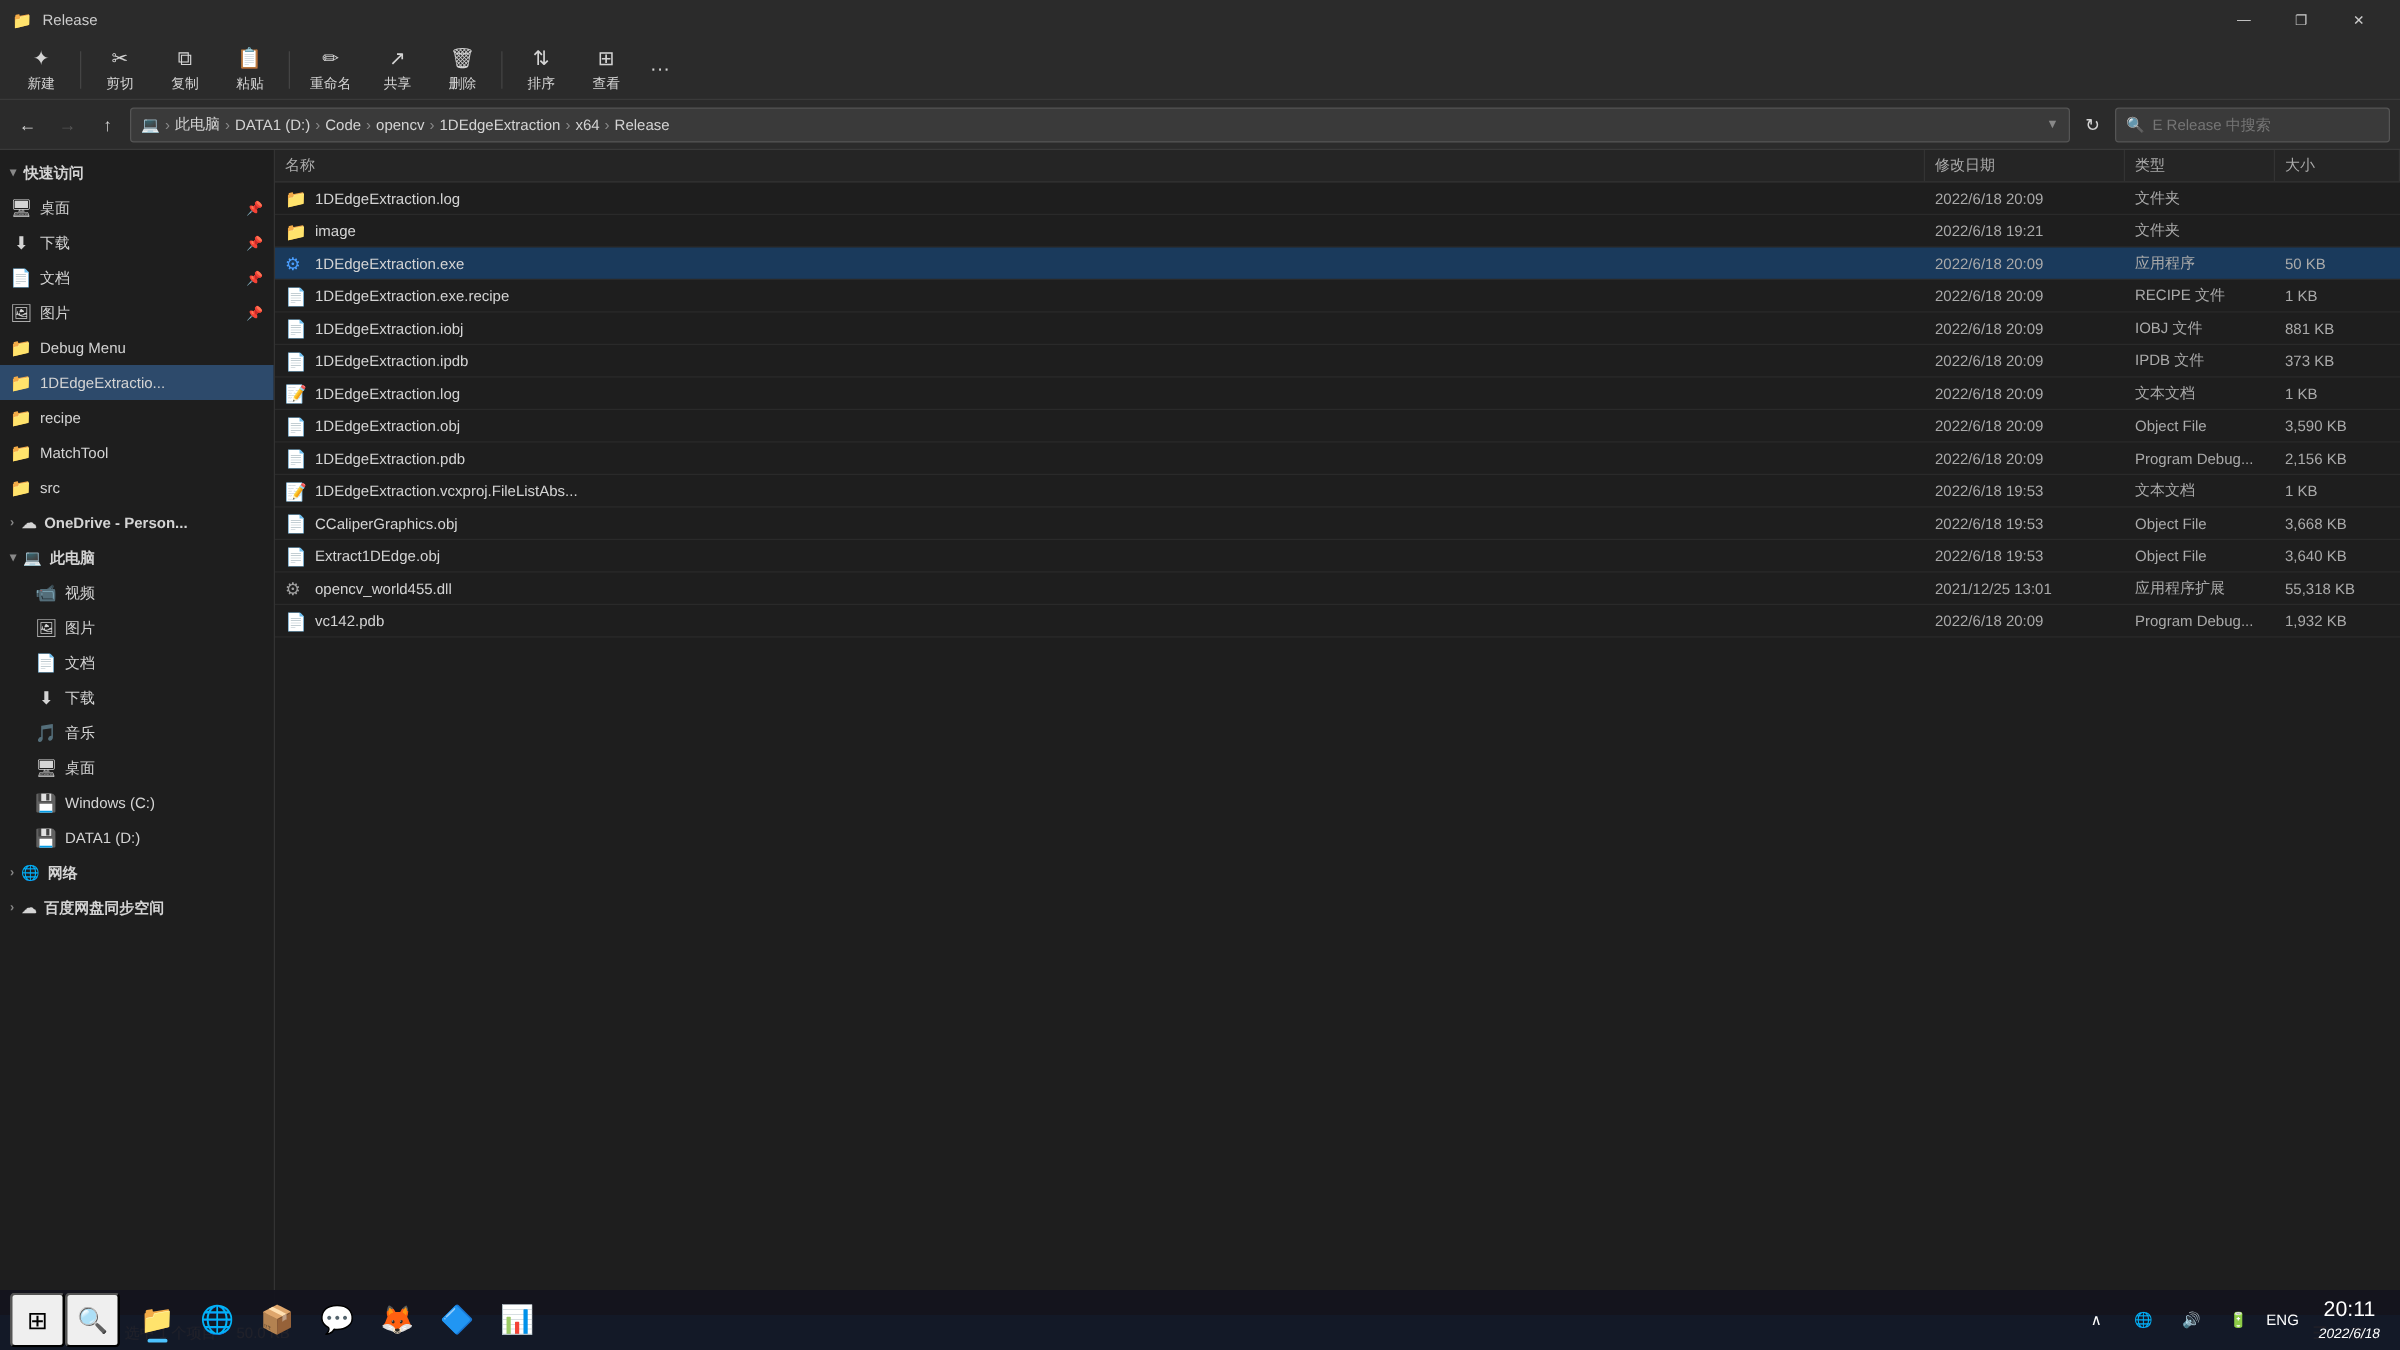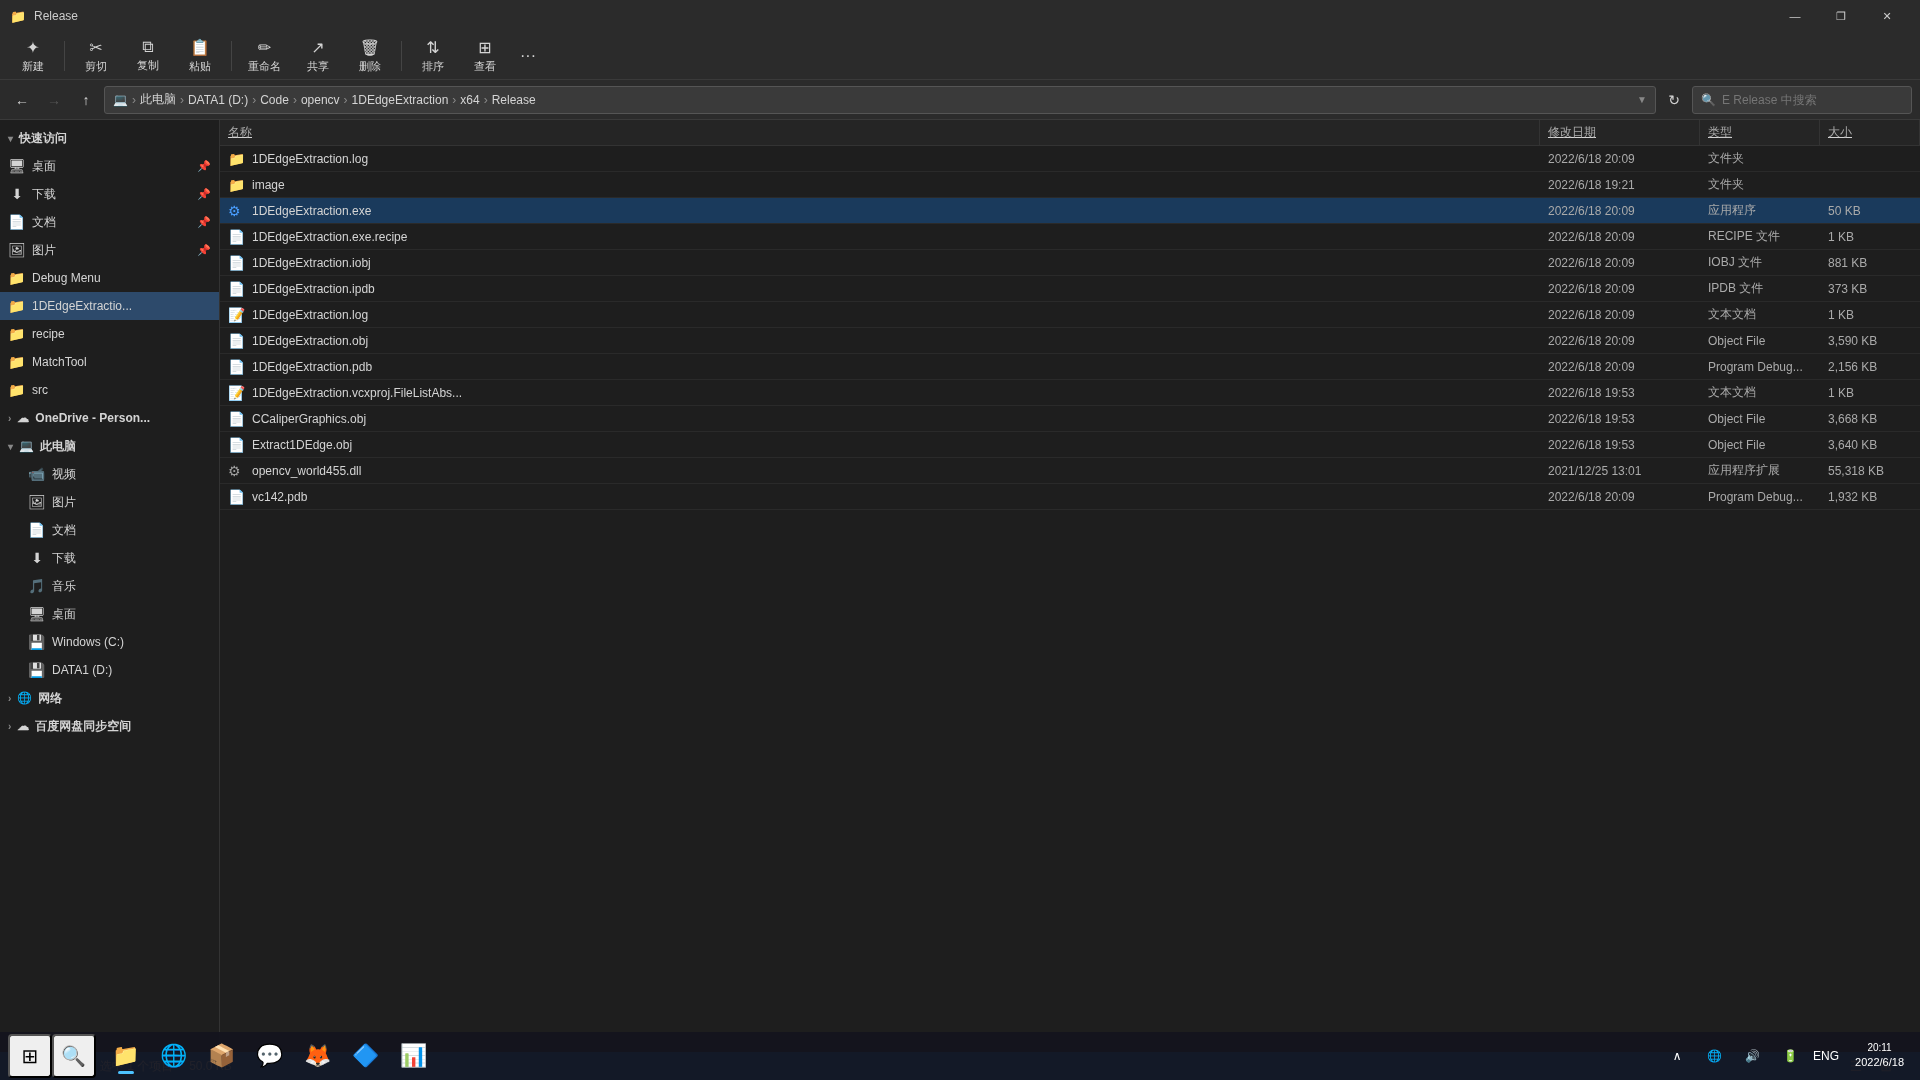--- a/index.html
+++ b/index.html
@@ -233,21 +233,20 @@
     .file-list::-webkit-scrollbar-thumb { background: #444; }
     .file-list-header {
       display: flex;
       align-items: flex-start;
       height: 26px;
       background: #252525;
       border-bottom: 1px solid #333;
       position: sticky;
       top: 0;
       z-index: 1;
-      text-decoration: underline;
     }
     .col-header {
       display: flex;
       align-items: center;
       height: 100%;
       padding: 0 8px;
       font-size: 12px;
       color: #aaa;
       cursor: pointer;
       user-select: none;
@@ -386,22 +385,22 @@
       cursor: pointer;
       border-radius: 4px;
     }
     .clock {
       text-align: center;
       line-height: 1.4;
       padding: 2px 8px;
       cursor: pointer;
       border-radius: 4px;
     }
-    .clock .time { font-size: 10px; font-weight: 500; }
-    .clock .date { font-size: 11px; }
+    .clock .time { font-size: 17px; font-weight: 500; }
+    .clock .date { font-size: 11px; font-style: italic; }
 
     
     .view-toggle {
       display: flex;
       gap: 2px;
       margin-right: 8px;
     }
     .view-btn {
       width: 28px;
       height: 28px;

